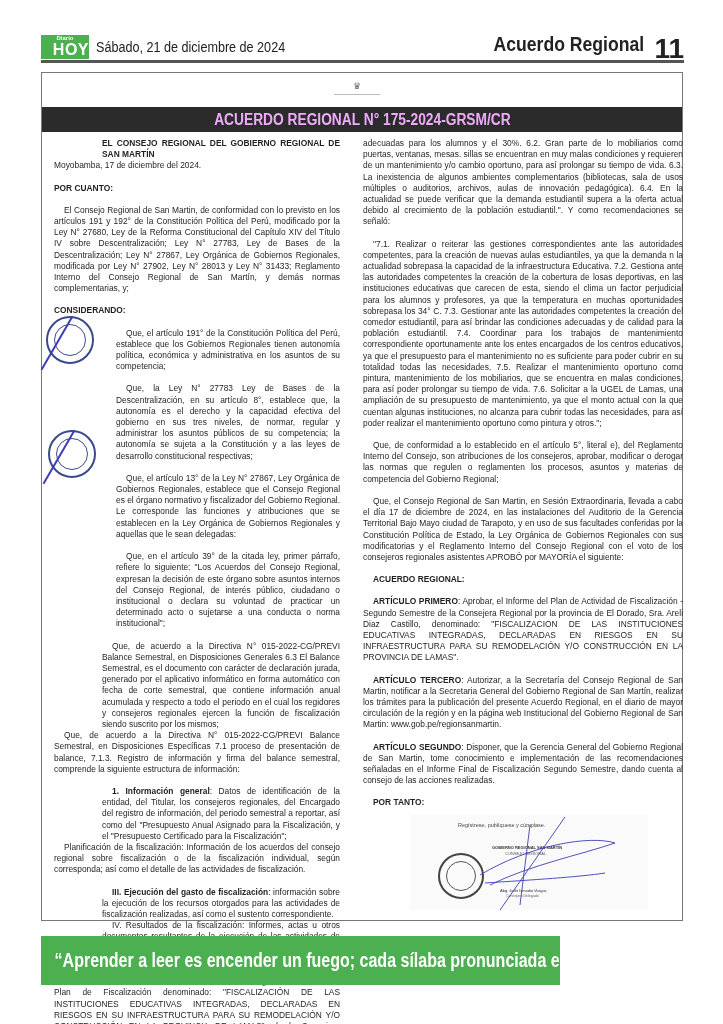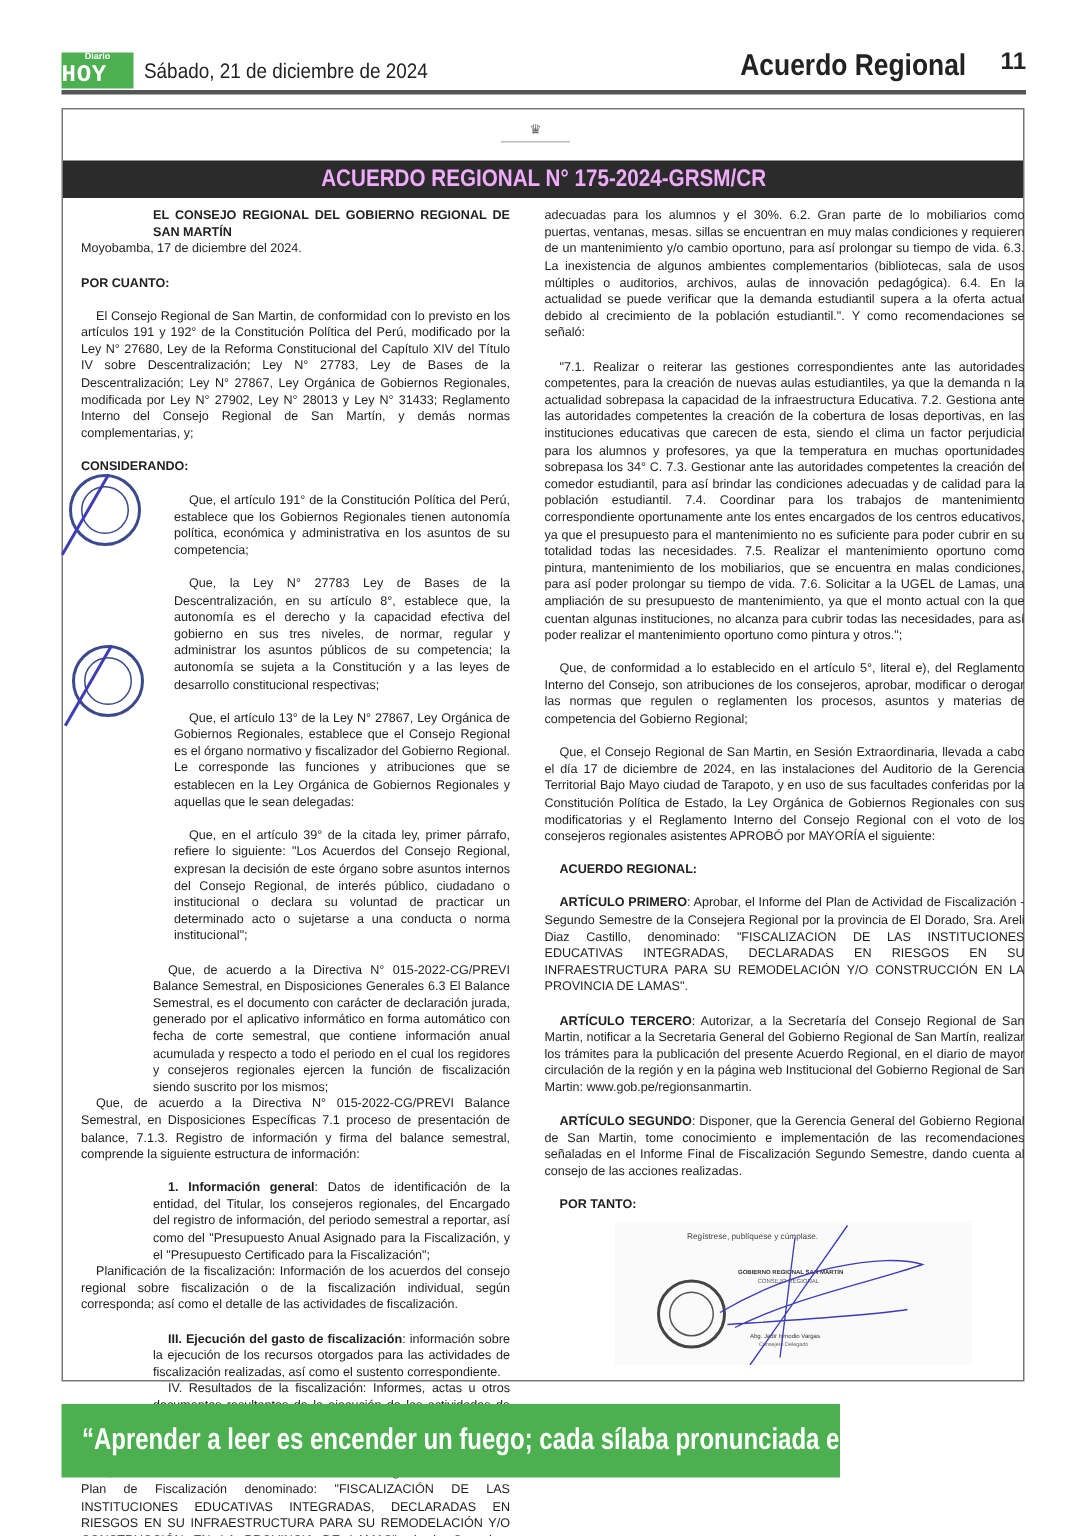--- a/index.html
+++ b/index.html
@@ -1,23 +1,23 @@
 <!DOCTYPE html>
 <html><head>
 <meta charset="utf-8">
 <style>
   html, body { margin:0; padding:0; background:#ffffff; }
   body { width:723px; height:1024px; position:relative; overflow:hidden; font-family:"Liberation Sans", sans-serif; color:#1a1a1a; }
   .header { position:absolute; left:41px; top:33px; width:643px; height:26px; }
   .logo { position:absolute; left:0; top:2px; width:48px; height:24px; background:#4caf50; color:#fff; }
   .logo .small { position:absolute; top:0; left:0; width:48px; text-align:center; font-size:6px; font-weight:bold; line-height:7px; }
-  .logo .big { position:absolute; top:6px; left:0; width:48px; text-align:left; font-family:Liberation Mono, monospace; font-weight:bold; font-size:16px; line-height:18px; letter-spacing:0.5px; }
+  .logo .big { position:absolute; top:6px; left:0; width:48px; text-align:right; font-family:Liberation Sans, sans-serif; font-weight:bold; font-size:16px; line-height:18px; letter-spacing:0.5px; }
   .date { position:absolute; left:55px; top:6px; font-size:14px; color:#222; transform:scaleX(0.9); transform-origin:left; white-space:nowrap; }
   .section { position:absolute; right:40px; top:0; font-size:20px; font-weight:bold; color:#222; transform:scaleX(0.88); transform-origin:right; white-space:nowrap; }
-  .pagenum { position:absolute; right:0; top:0; font-size:16px; font-weight:bold; color:#222; }
+  .pagenum { position:absolute; right:0; top:0; font-size:28px; font-weight:bold; color:#222; }
   .rule { position:absolute; left:41px; top:60px; width:643px; height:3px; background:#555; }
   .frame { position:absolute; left:41px; top:72px; width:642px; height:849px; border:1px solid #777; box-sizing:border-box; }
   .emblem { position:absolute; left:330px; top:80px; width:54px; height:24px; text-align:center; }
   .emblem .e-glyph { font-size:9px; color:#666; display:block; line-height:12px; }
   .emblem .e-line { display:block; width:46px; height:1px; margin:2px auto 0; background:#bbb; }
   .titlebar { position:absolute; left:42px; top:107px; width:640px; height:25px; background:#2b2b2b; color:#f0abfc; text-align:center; font-size:16px; font-weight:bold; line-height:25px; }
   .titlebar span { display:inline-block; transform:scaleX(0.86); }
   .col { position:absolute; font-size:8.4px; line-height:11.2px; text-align:justify; color:#1f1f1f; }
   .col-left { left:54px; top:138px; width:286px; }
   .col-right { left:363px; top:138px; width:320px; }

